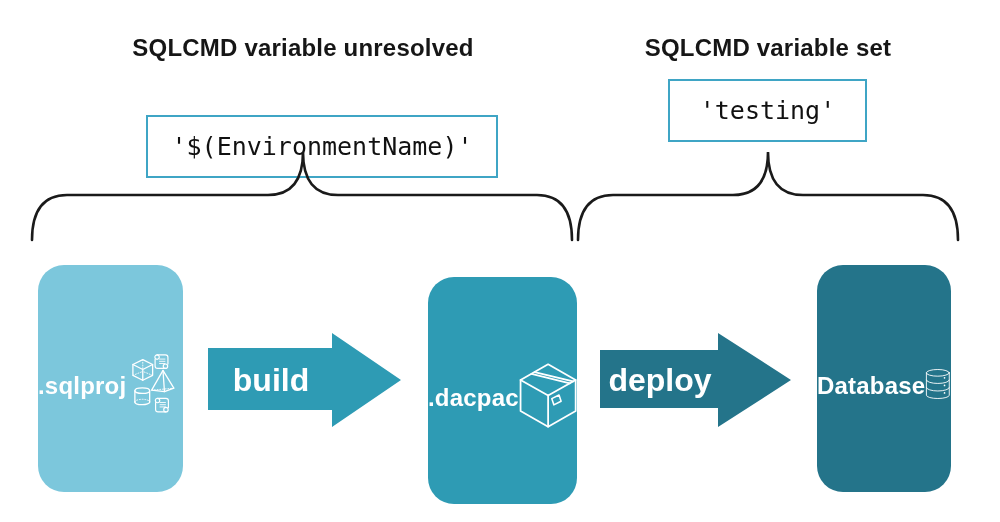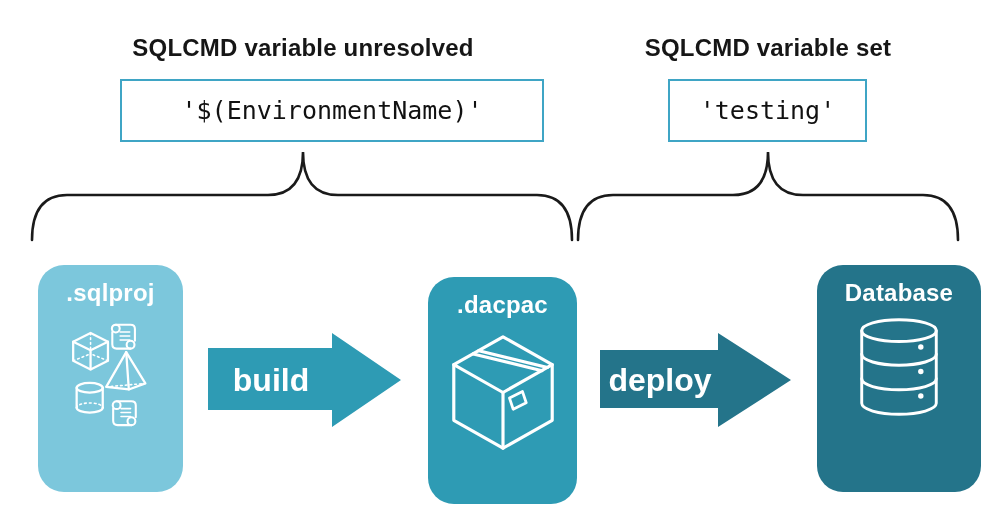--- a/index.html
+++ b/index.html
@@ -7,33 +7,33 @@
           font-family:"Liberation Sans",sans-serif;}
 
   .heading{position:absolute;top:34px;width:480px;text-align:center;
            font-size:24px;font-weight:700;color:#161616;letter-spacing:0.2px;}
   .heading.left{left:63px;}
   .heading.right{left:528px;}
 
   .codebox{position:absolute;top:79px;height:63px;box-sizing:border-box;
            border:2px solid #3FA5C5;background:#ffffff;
            display:flex;align-items:center;justify-content:center;}
-  .codebox.left{left:120px;width:424px;}
+  .codebox.left{left:146px;width:352px;margin-top:36px;}
   .codebox.right{left:668px;width:199px;}
   .codebox span{font-family:"DejaVu Sans Mono",monospace;font-size:25px;color:#111111;white-space:pre;}
 
   .braces{position:absolute;left:0;top:145px;width:1000px;height:100px;}
   .braces path{stroke:#1a1a1a;stroke-width:2.6;fill:none;stroke-linecap:round;}
 
   .card{position:absolute;top:265px;height:227px;border-radius:26px;
-        display:flex;flex-direction:column;align-items:center;}
+        display:flex;flex-direction:row;align-items:center;}
   .card .label{margin-top:14px;font-size:24px;font-weight:700;color:#ffffff;letter-spacing:0.2px;}
   .card.sqlproj{left:38px;width:145px;background:#7CC7DC;}
   .card.dacpac{left:428px;width:149px;background:#2E9BB4;margin-top:12px;}
-  .card.database{left:817px;width:164px;background:#24748A;}
+  .card.database{left:817px;width:134px;background:#24748A;}
   .card svg{margin-top:10px;}
   .icon-stroke{stroke:#ffffff;fill:none;stroke-linejoin:round;stroke-linecap:round;}
 
   .arrow{position:absolute;top:330px;width:200px;height:100px;}
   .arrow.build{left:205px;}
   .arrow.deploy{left:597px;}
   .arrow text{font-family:"Liberation Sans",sans-serif;font-size:32px;font-weight:700;fill:#ffffff;}
 </style>
 </head>
 <body>

